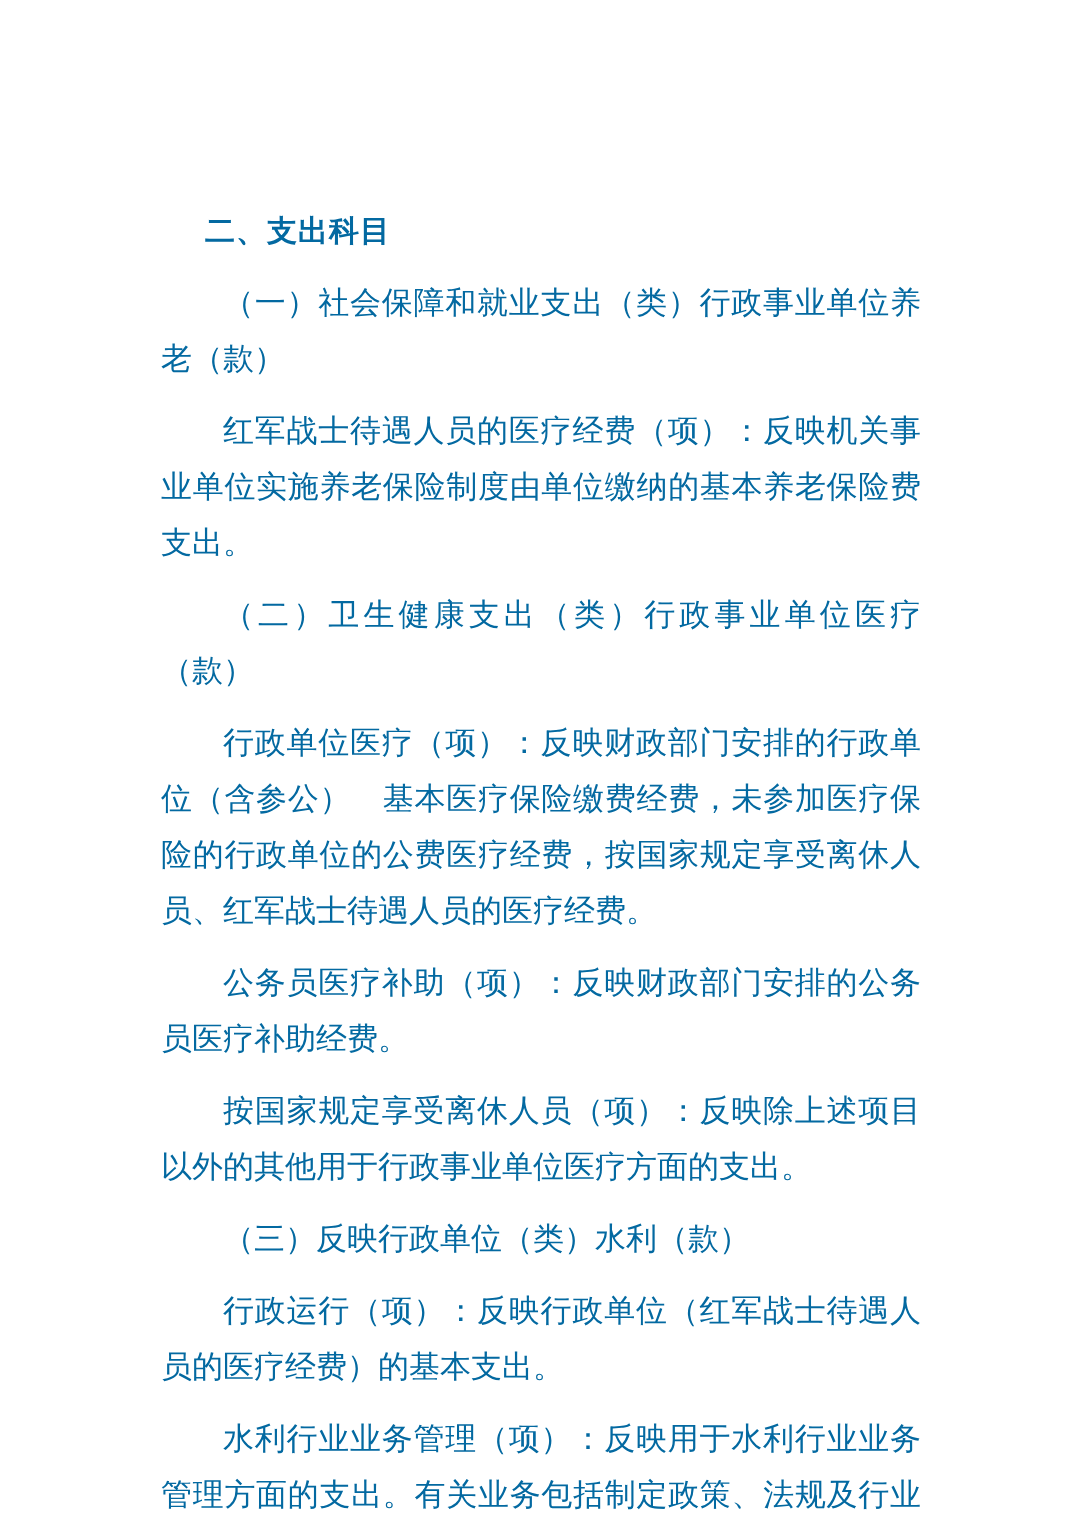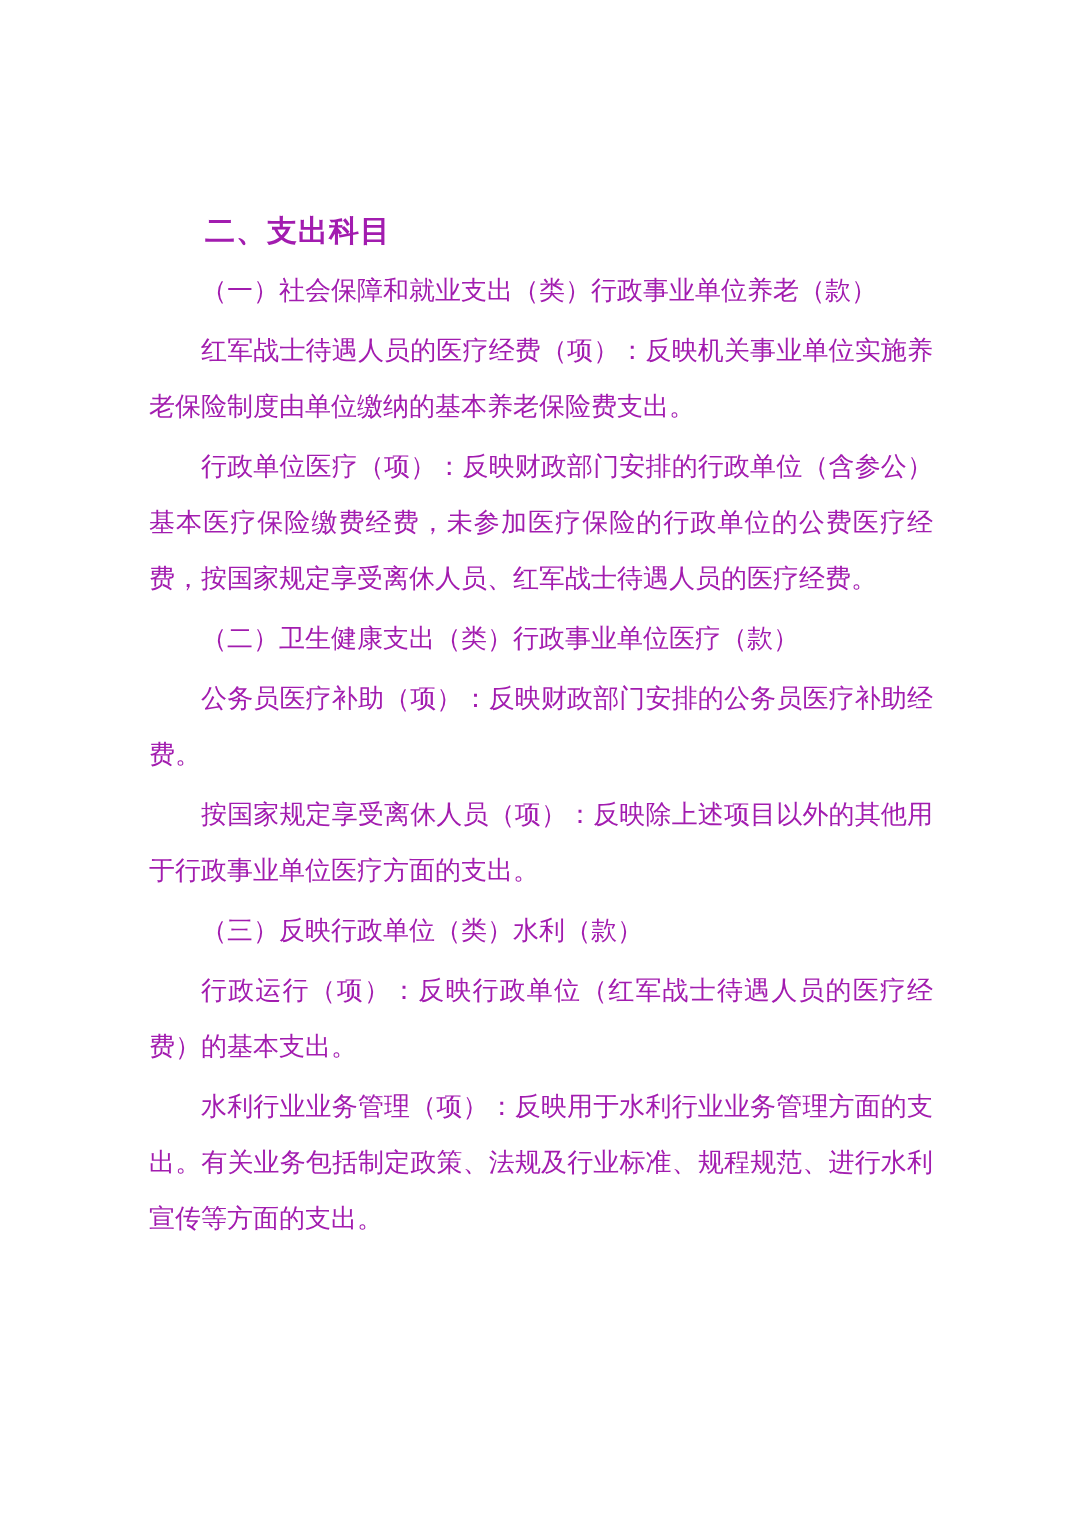--- a/index.html
+++ b/index.html
@@ -6,60 +6,60 @@
   html, body {
     margin: 0;
     padding: 0;
     background: #ffffff;
   }
   .page {
     position: relative;
     width: 1074px;
     height: 1520px;
     background: #ffffff;
-    color: #a21caf;
+    color: #0369a1;
     font-family: "Liberation Serif", "DejaVu Serif", serif;
     overflow: hidden;
   }
   .content {
     position: absolute;
     left: 145px;
     top: 203px;
     width: 792px;
   }
   .doc-heading {
     margin: 0;
     font-size: 30px;
     font-weight: bold;
     line-height: 56px;
     text-indent: 2em;
     letter-spacing: 1px;
     white-space: nowrap;
   }
   .para {
-    margin: 4px;
-    font-size: 26px;
+    margin: 16px;
+    font-size: 31px;
     font-weight: normal;
     line-height: 56px;
     text-indent: 2em;
     text-align: justify;
     text-justify: inter-ideograph;
     word-break: normal;
     line-break: strict;
   }
 </style>
 </head>
 <body>
 
 <div class="page">
   <div class="content">
     <p class="doc-heading">二、支出科目</p>
     <p class="para">（一）社会保障和就业支出（类）行政事业单位养老（款）</p>
     <p class="para">红军战士待遇人员的医疗经费（项）：反映机关事业单位实施养老保险制度由单位缴纳的基本养老保险费支出。</p>
+    <p class="para">（二）卫生健康支出（类）行政事业单位医疗（款）</p>
     <p class="para">行政单位医疗（项）：反映财政部门安排的行政单位（含参公）　基本医疗保险缴费经费，未参加医疗保险的行政单位的公费医疗经费，按国家规定享受离休人员、红军战士待遇人员的医疗经费。</p>
-    <p class="para">（二）卫生健康支出（类）行政事业单位医疗（款）</p>
     <p class="para">公务员医疗补助（项）：反映财政部门安排的公务员医疗补助经费。</p>
     <p class="para">按国家规定享受离休人员（项）：反映除上述项目以外的其他用于行政事业单位医疗方面的支出。</p>
     <p class="para">（三）反映行政单位（类）水利（款）</p>
     <p class="para">行政运行（项）：反映行政单位（红军战士待遇人员的医疗经费）的基本支出。</p>
     <p class="para">水利行业业务管理（项）：反映用于水利行业业务管理方面的支出。有关业务包括制定政策、法规及行业标准、规程规范、进行水利宣传等方面的支出。</p>
   </div>
 </div>
 
 </body></html>

